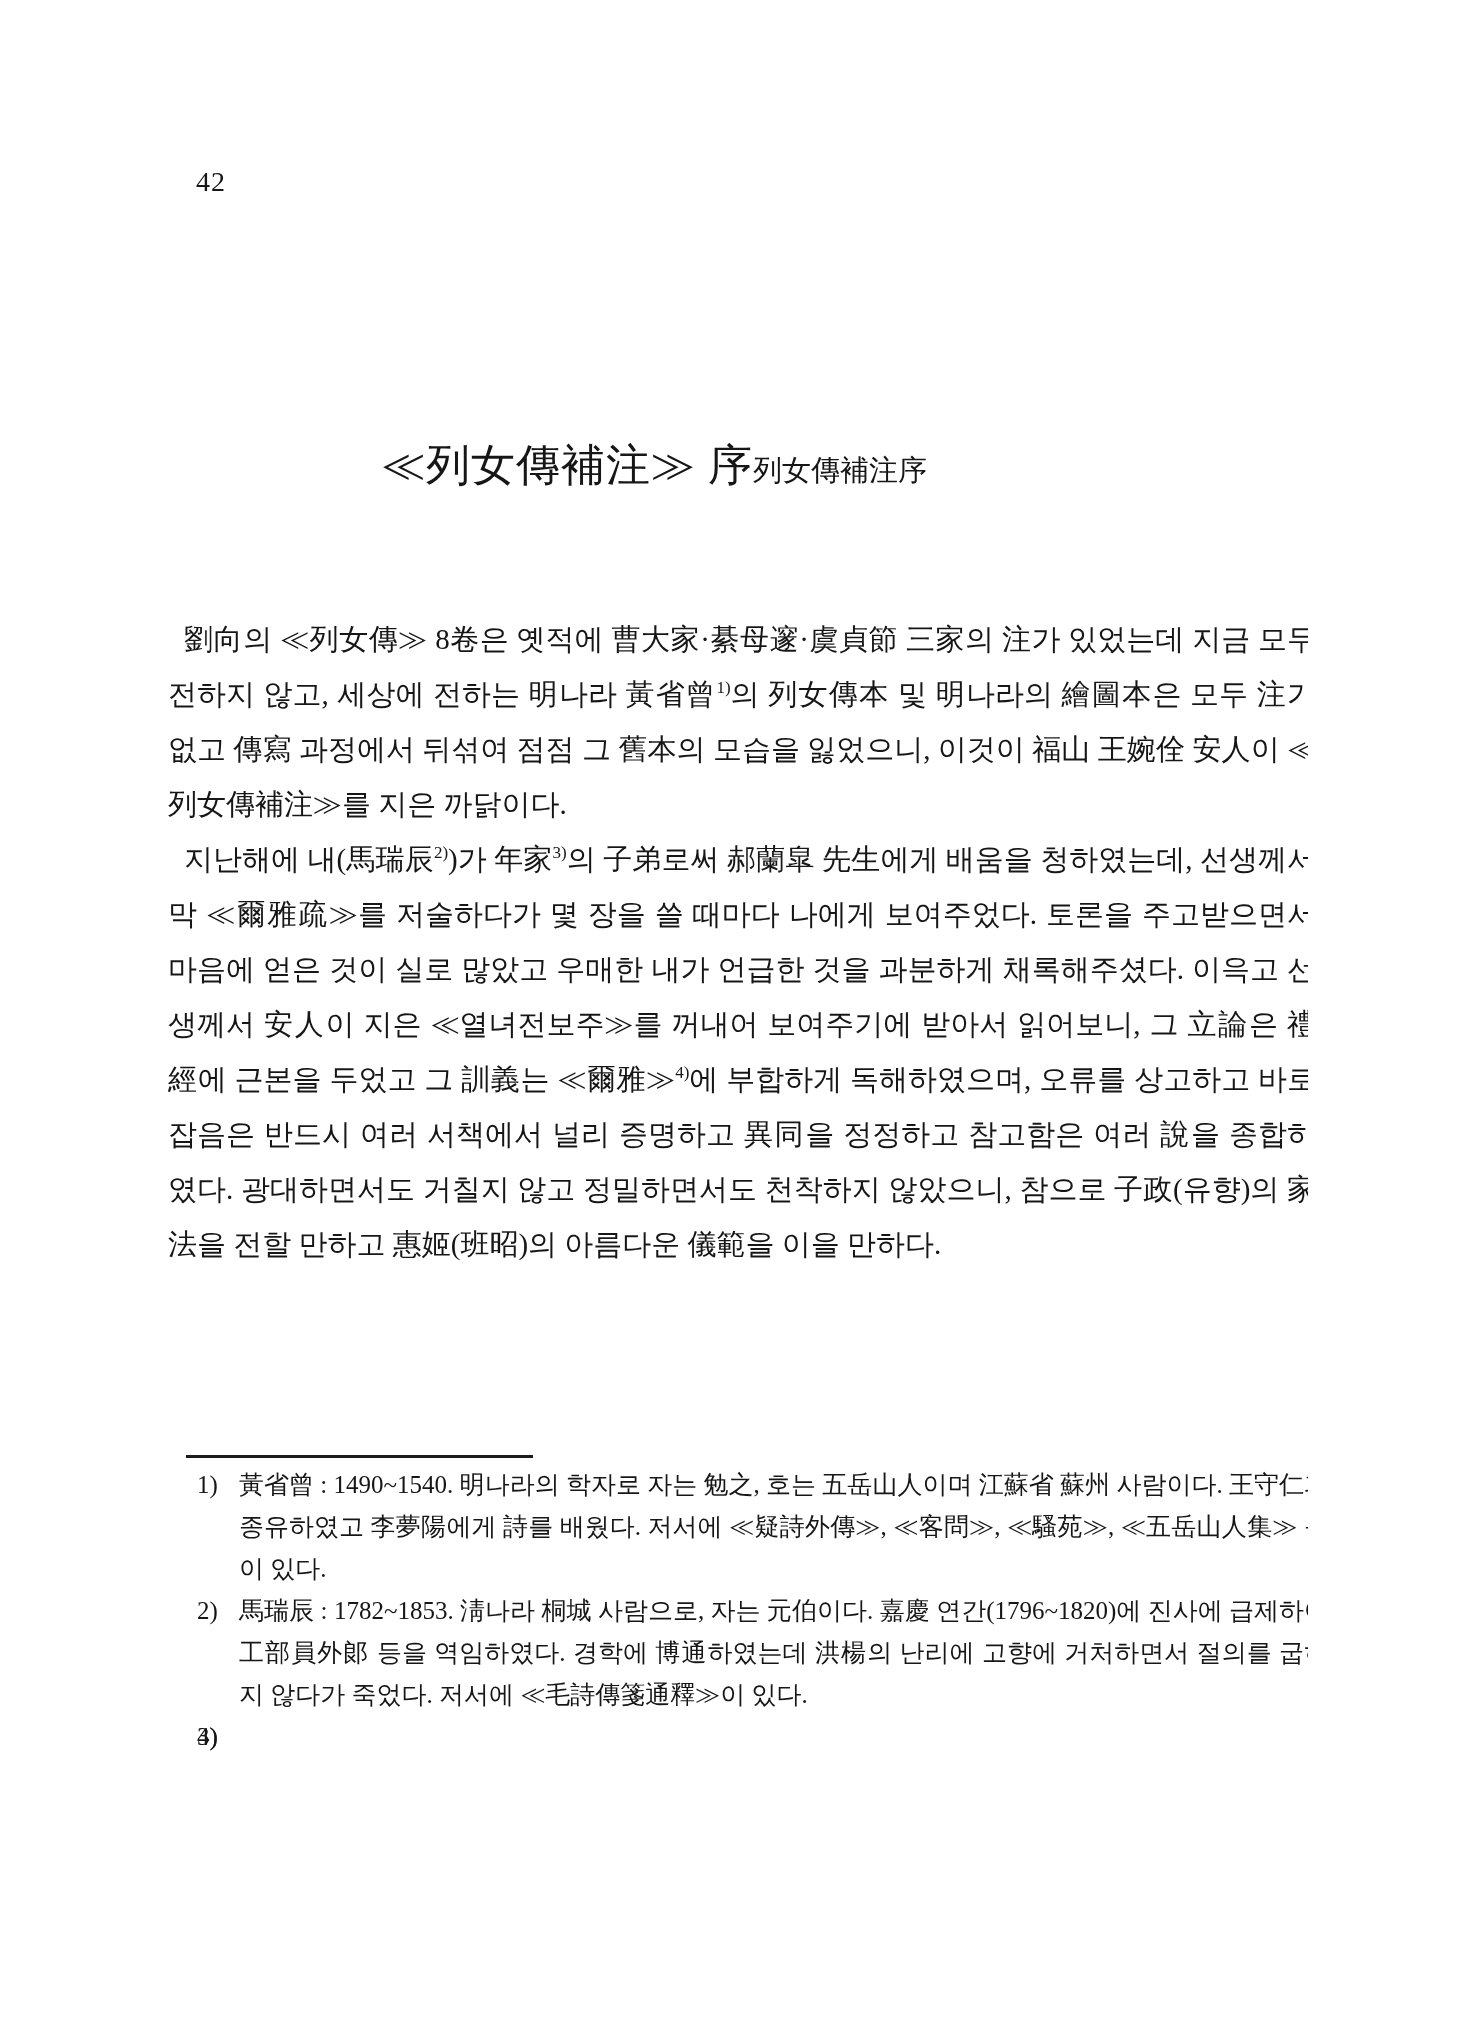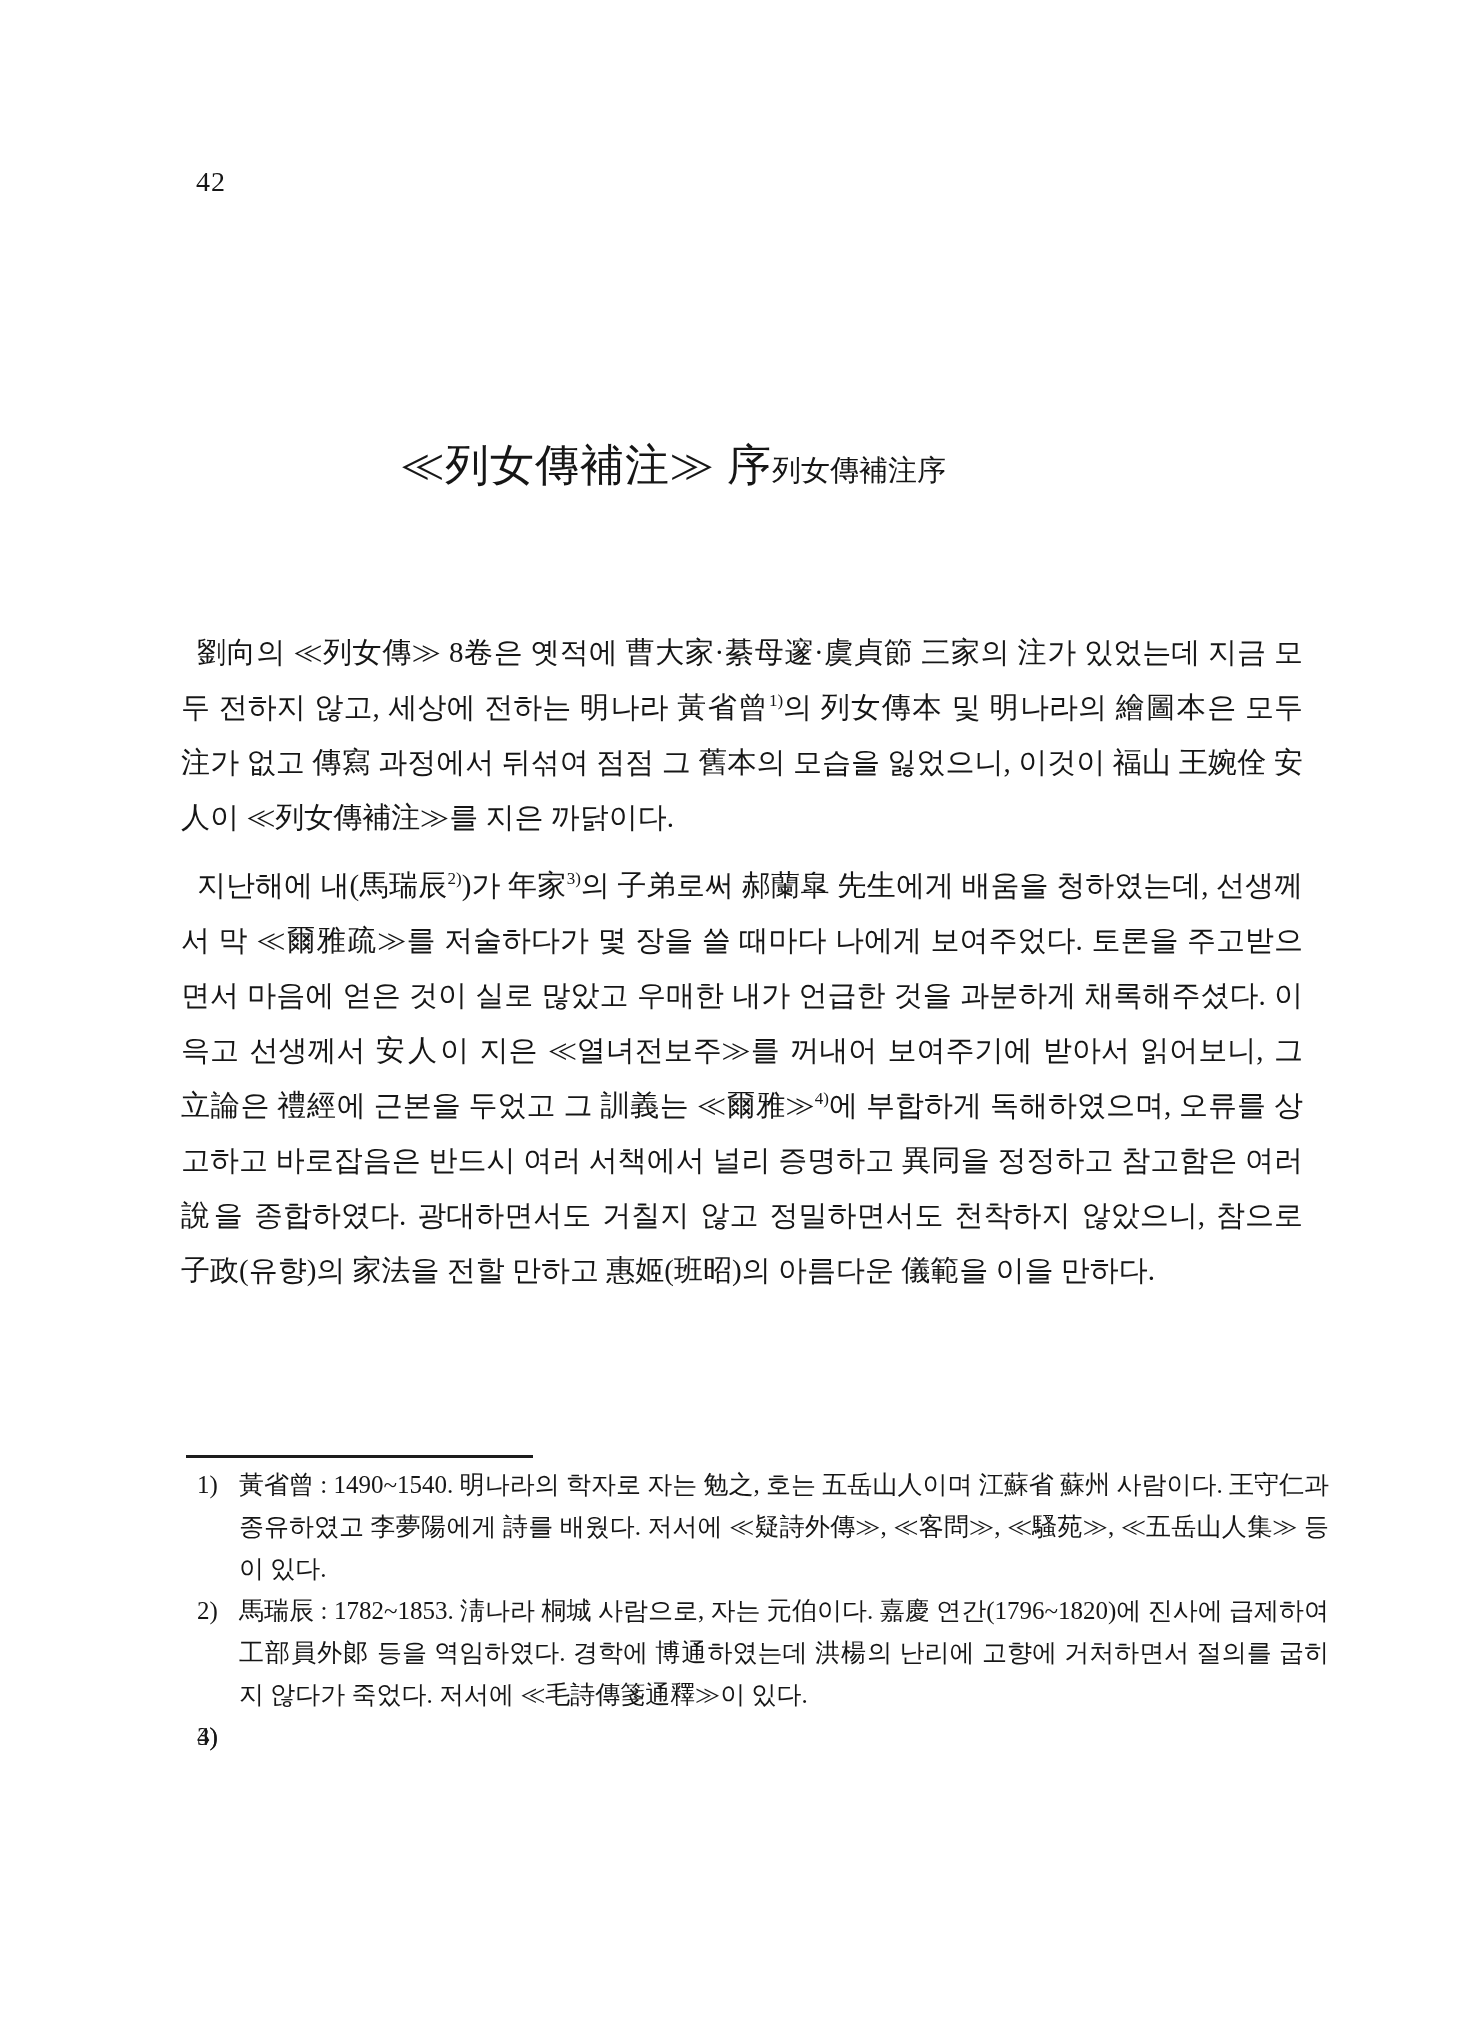--- a/index.html
+++ b/index.html
@@ -1,29 +1,29 @@
 <!DOCTYPE html>
 <html><head>
 <meta charset="utf-8">
 <style>
   html,body{margin:0;padding:0;}
   body{
     width:1480px;height:2024px;background:#ffffff;color:#161616;
     font-family:"Liberation Serif","DejaVu Serif",serif;
   }
-  .page{position:relative;width:1308px;height:2024px;background:#ffffff;overflow:hidden;padding-left:38px;}
+  .page{position:relative;width:1308px;height:2024px;background:#ffffff;overflow:hidden;}
   .page-number{position:absolute;left:196px;top:166px;font-size:28px;letter-spacing:1px;}
   .title{position:absolute;top:436px;left:0;width:100%;text-align:center;white-space:nowrap;}
   .title-main{font-size:44px;font-weight:400;letter-spacing:1px;font-family:Liberation Serif, serif;}
   .title-sub{font-size:29px;}
   .content{
     position:absolute;left:168px;width:1148px;top:612px;
     font-size:29px;line-height:55px;text-align:justify;
   }
-  .para{margin:13px;}
+  .para{margin:0;}
   .para.indent{text-indent:16px;}
   .para.hanmun{white-space:pre-wrap;text-align:left;}
   .rd{font-size:20px;}
   sup.fn-ref{font-size:17px;line-height:0;}
   .fnsep{position:absolute;left:186px;top:1455px;width:347px;height:0;border-top:3px solid #1c1c1c;}
   .footnotes{
     position:absolute;left:197px;width:1132px;top:1464px;
     font-size:25px;line-height:42px;text-align:justify;
   }
   .fn{position:relative;padding-left:42px;margin:0;}

